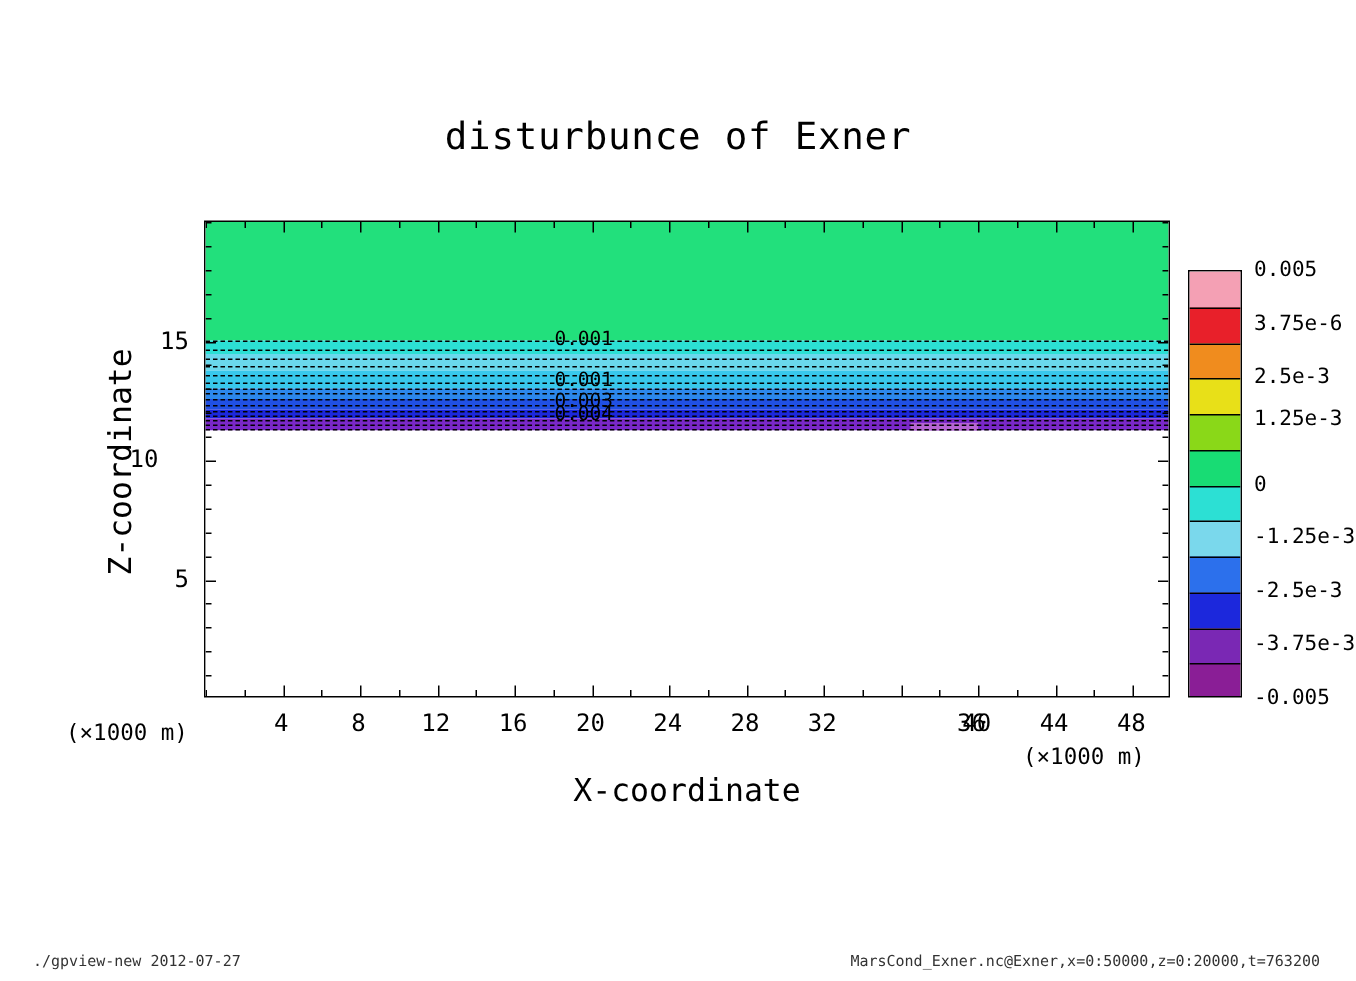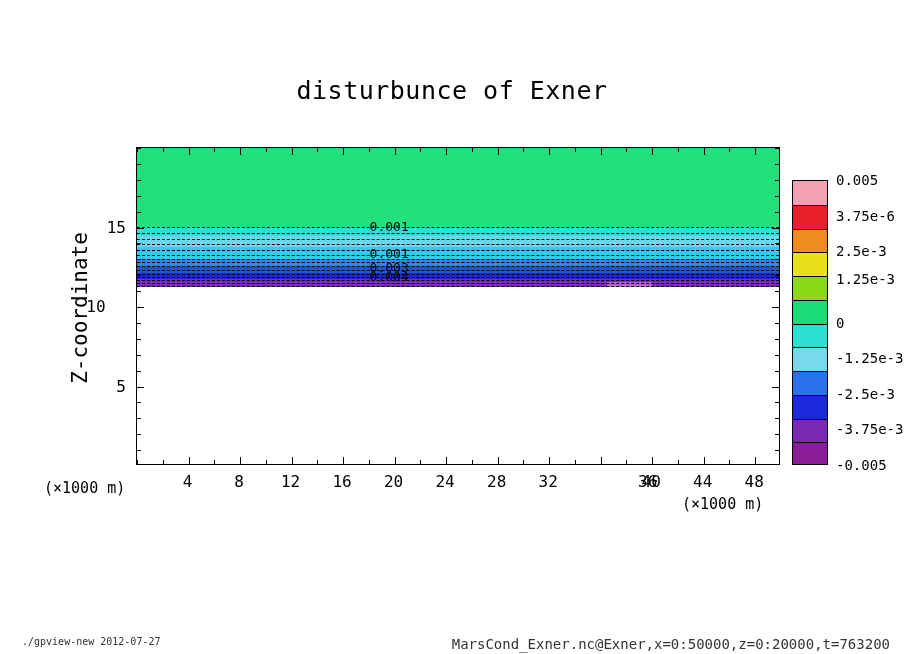--- a/index.html
+++ b/index.html
@@ -187,23 +187,23 @@
     font-size: 15px;
     color: #1a1a1a;
   }
   #footer-left {
     left: 22px;
     top: 636px;
     font-size: 10px;
     color: #333;
   }
   #footer-right {
-    right: 14px;
+    right: 24px;
     top: 636px;
-    font-size: 14px;
+    font-size: 10px;
     color: #333;
     text-align: left;
   }
 </style>
 </head>
 <body>
 
 <div id="stage">
 
   <div class="abs" id="chart-title">disturbunce of Exner</div>
@@ -351,20 +351,21 @@
       <div class="xtick-label" style="left: 651.2px; top: 472px;">40</div>
       <div class="xtick-label" style="left: 702.72px; top: 472px;">44</div>
       <div class="xtick-label" style="left: 754.24px; top: 472px;">48</div>
     </div>
   <div id="ytick-labels">
       <div class="ytick-label" style="left: 92px; width: 34px; top: 385.5px;">5</div>
       <div class="ytick-label" style="left: 79px; width: 34px; top: 306px; text-align: center;">10</div>
       <div class="ytick-label" style="left: 92px; width: 34px; top: 226.5px;">15</div>
     </div>
 
+  <div class="abs" id="x-axis-label">X-coordinate</div>
   <div class="abs" id="y-axis-label">Z-coordinate</div>
   <div class="abs" id="x-units-left">(×1000 m)</div>
   <div class="abs" id="x-units-right">(×1000 m)</div>
 
   <div class="abs" id="colorbar">
       <div class="cb-cell" style="top: 0px; height: 24.25px; background: rgb(244, 160, 180);"></div>
       <div class="cb-cell" style="top: 23.75px; height: 24.25px; background: rgb(232, 32, 42);"></div>
       <div class="cb-cell" style="top: 47.5px; height: 24.25px; background: rgb(240, 140, 30);"></div>
       <div class="cb-cell" style="top: 71.25px; height: 24.25px; background: rgb(232, 224, 24);"></div>
       <div class="cb-cell" style="top: 95px; height: 24.25px; background: rgb(138, 216, 24);"></div>

